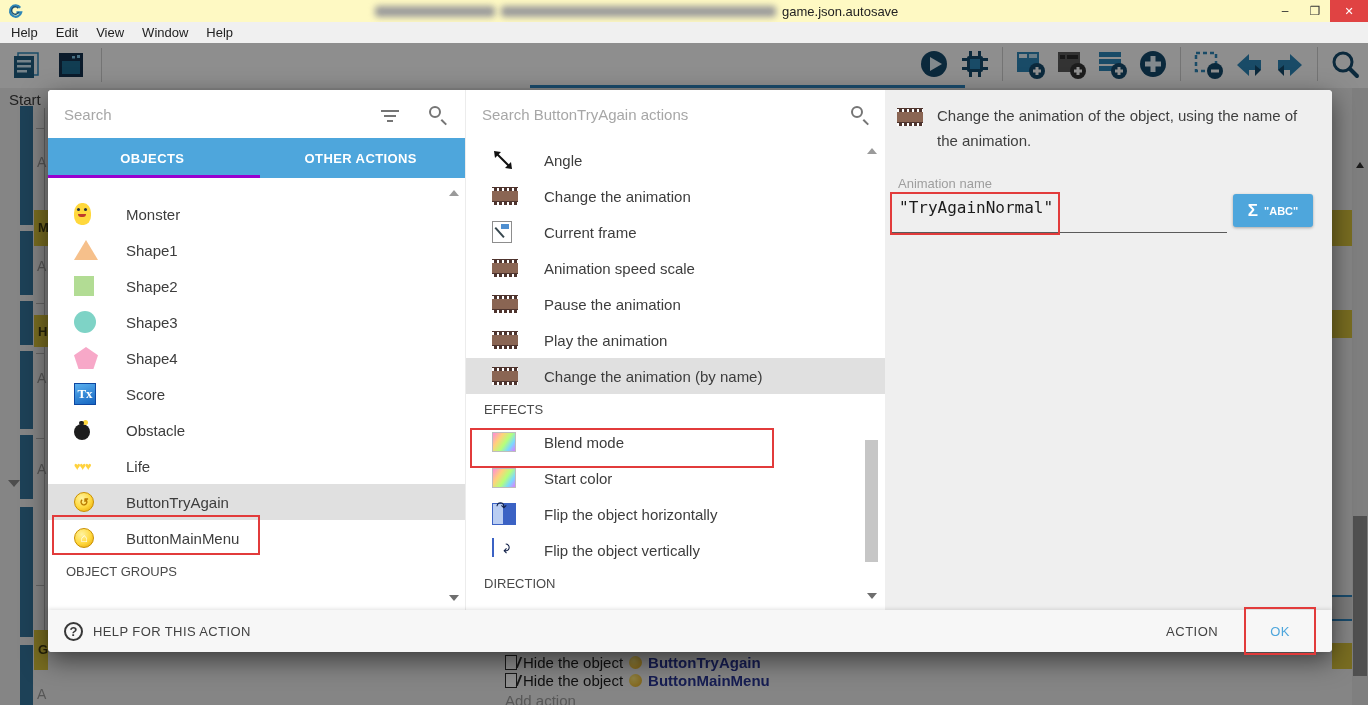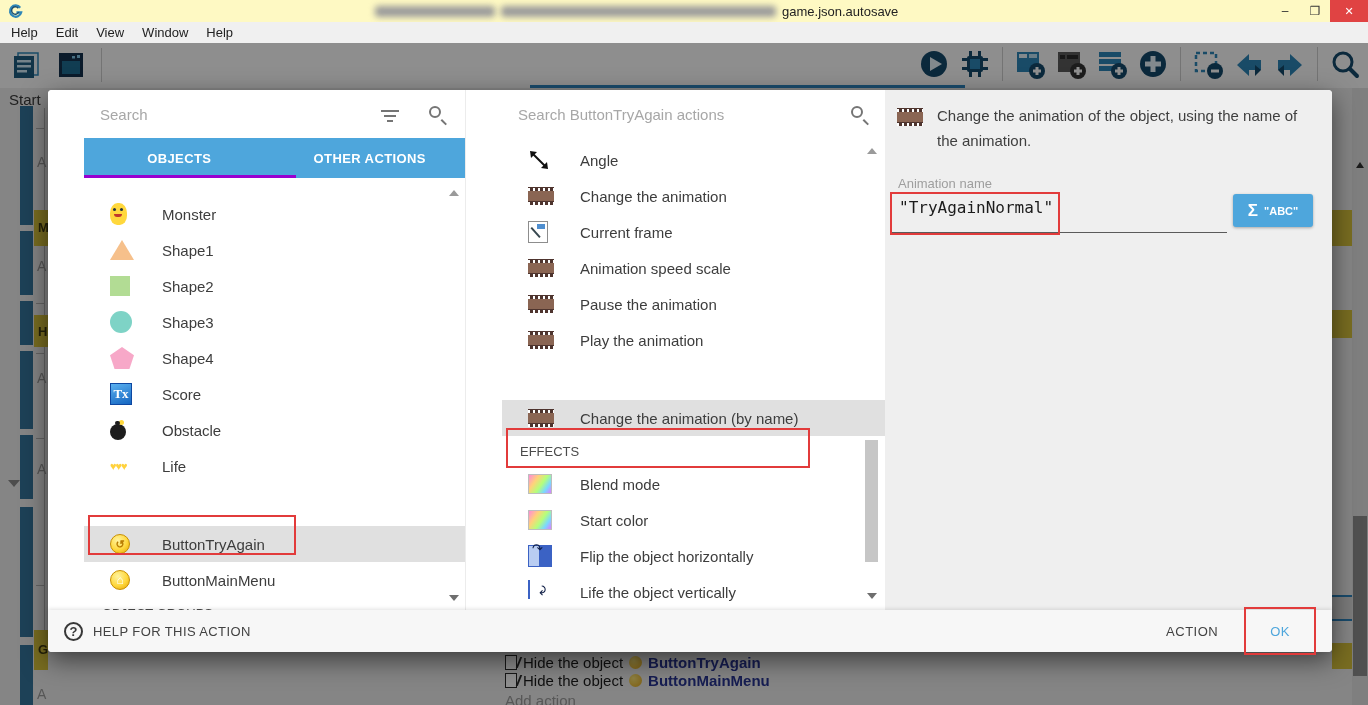--- a/index.html
+++ b/index.html
@@ -63,21 +63,21 @@
   .add-action-text { color:#9b9b9b; }
 
   
   .overlay { position:absolute; inset:0; background:rgba(0,0,0,0.44); z-index:5; }
 
   
   .dialog { position:absolute; left:48px; top:47px; width:1284px; height:562px; z-index:10;
     background:#fff; border-radius:4px; box-shadow:0 8px 26px rgba(0,0,0,0.55); }
   .dialog-body { position:absolute; top:0; left:0; width:1284px; height:520px; display:flex;
     border-radius:4px 4px 0 0; overflow:hidden; }
-  .col { position:relative; height:520px; overflow:hidden;padding-left:36px; }
+  .col { position:relative; height:520px; overflow:hidden; }
   .col-objects { width:417px; background:#fff; }
   .col-actions { width:420px; background:#fff; border-left:1px solid #ececec; }
   .col-params  { width:447px; background:#efefef; }
 
   
   .search-row { position:relative; height:48px; background:#fff; display:flex; align-items:center; }
   .search-input { border:none; outline:none; background:transparent; font-size:15px; color:#444;
     padding-left:16px; width:75%; font-family:"Liberation Sans",sans-serif; }
   .search-input::placeholder { color:#a7a7a7; opacity:1; }
   .mag-icon { position:absolute; width:12px; height:12px; border:2px solid #757575; border-radius:50%; }
@@ -89,21 +89,21 @@
 
   
   .tabs { height:40px; background:#4ea6dc; display:flex; position:relative; }
   .tab { flex:1; display:flex; align-items:center; justify-content:center; font-size:13px;
     font-weight:bold; color:#fff; letter-spacing:0.4px; }
   .tab-underline { position:absolute; bottom:0; left:0; width:212px; height:3px; background:#9800cf; }
 
   
   .obj-list { position:relative; padding-top:18px; height:432px; }
   .list-row { position:relative; height:36px; display:flex; align-items:center; padding-left:26px; gap:26px; }
-  .list-row.selected { background:#e0e0e0;margin-top:42px; }
+  .list-row.selected { background:#e0e0e0; }
   .row-label { font-size:15px; color:#3d3d3d; white-space:nowrap; }
   .group-header, .section-header { height:30px; display:flex; align-items:center; padding-left:18px;
     font-size:13px; color:#4a4a4a; }
 
   .act-list { position:relative; padding-top:4px; height:472px; }
 
   
   .annot { position:absolute; border:2px solid #e23b3b; z-index:8; pointer-events:none; }
 
   
@@ -551,21 +551,21 @@
                   <span class="flip-arrow">↷</span>
                   </span>
               </span>
               <span class="row-label">Flip the object horizontally</span>
             </div>
             <div class="list-row">
               <span class="oicon">
                 <span class="ic-flipv"><span class="half-t"></span><span class="half-b"></span>
                   <span class="flip-arrow v">↷</span></span>
               </span>
-              <span class="row-label">Life the object vertically</span>
+              <span class="row-label">Flip the object vertically</span>
             </div>
             <div class="section-header">DIRECTION</div>
             <div class="annot" style="left:4px;top:290px;width:304px;height:40px"></div>
           </div>
           <div class="sb-up" style="right:8px;top:58px"></div>
           <div class="sb-thumb" style="right:7px;top:350px;height:122px"></div>
           <div class="sb-down" style="right:8px;top:503px"></div>
         </div>
 
         <div class="col col-params">

